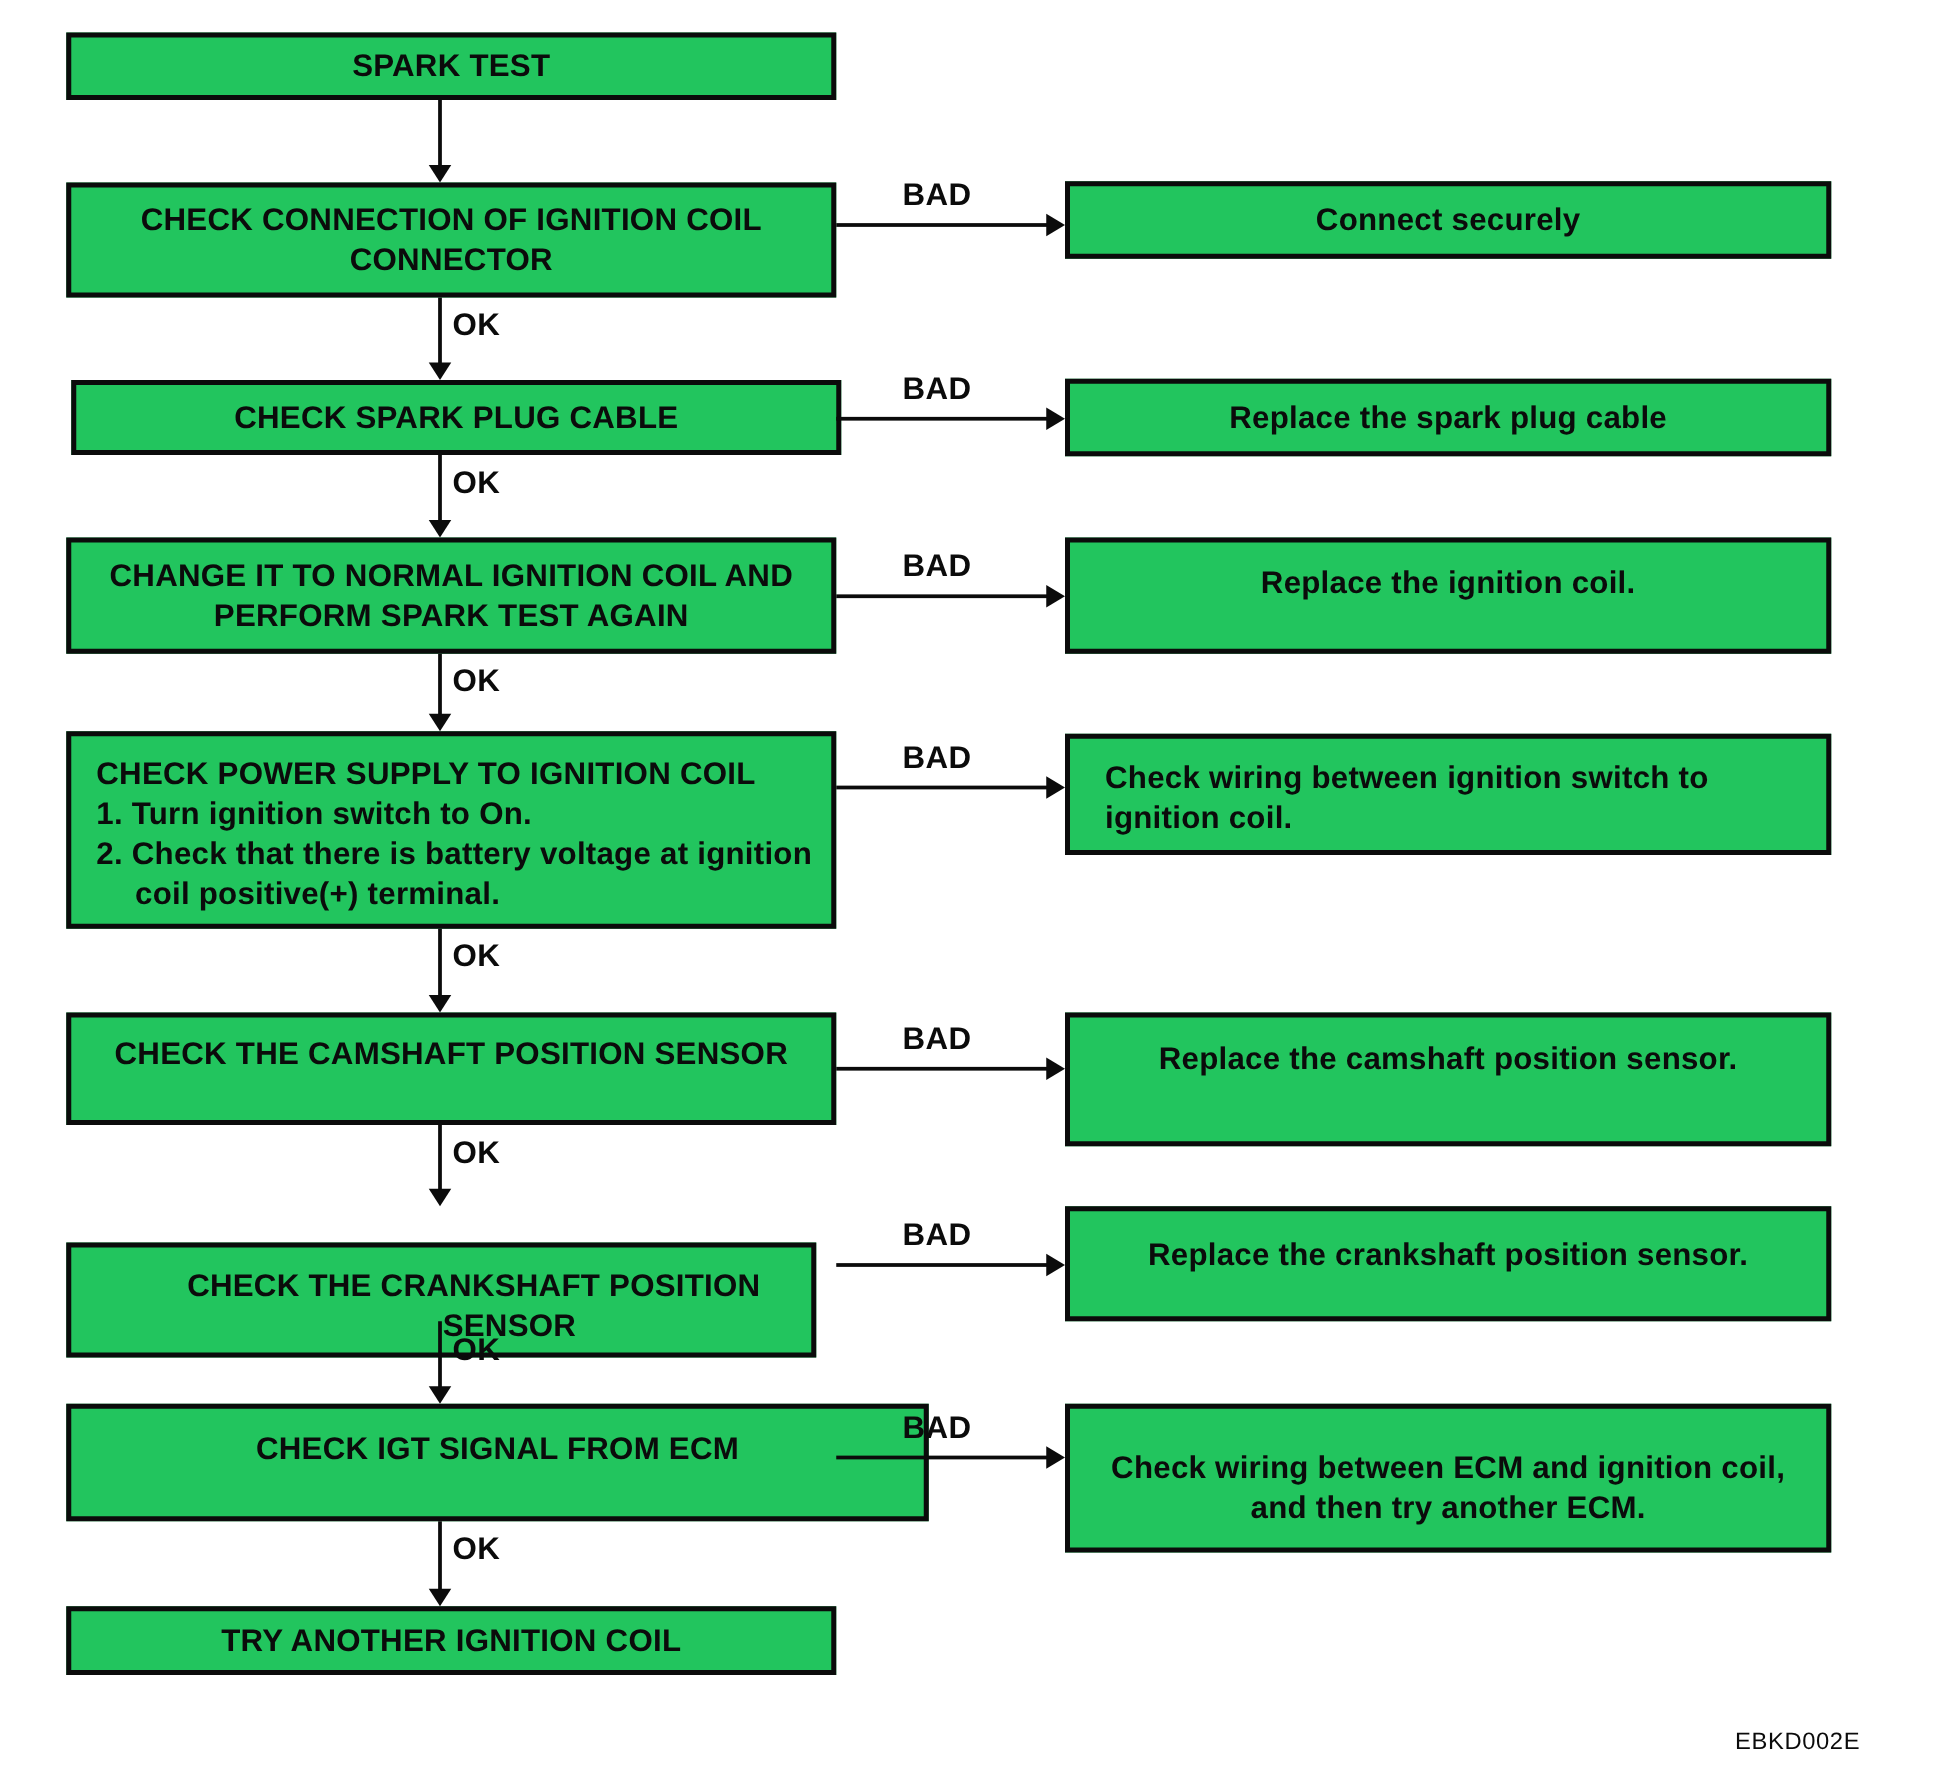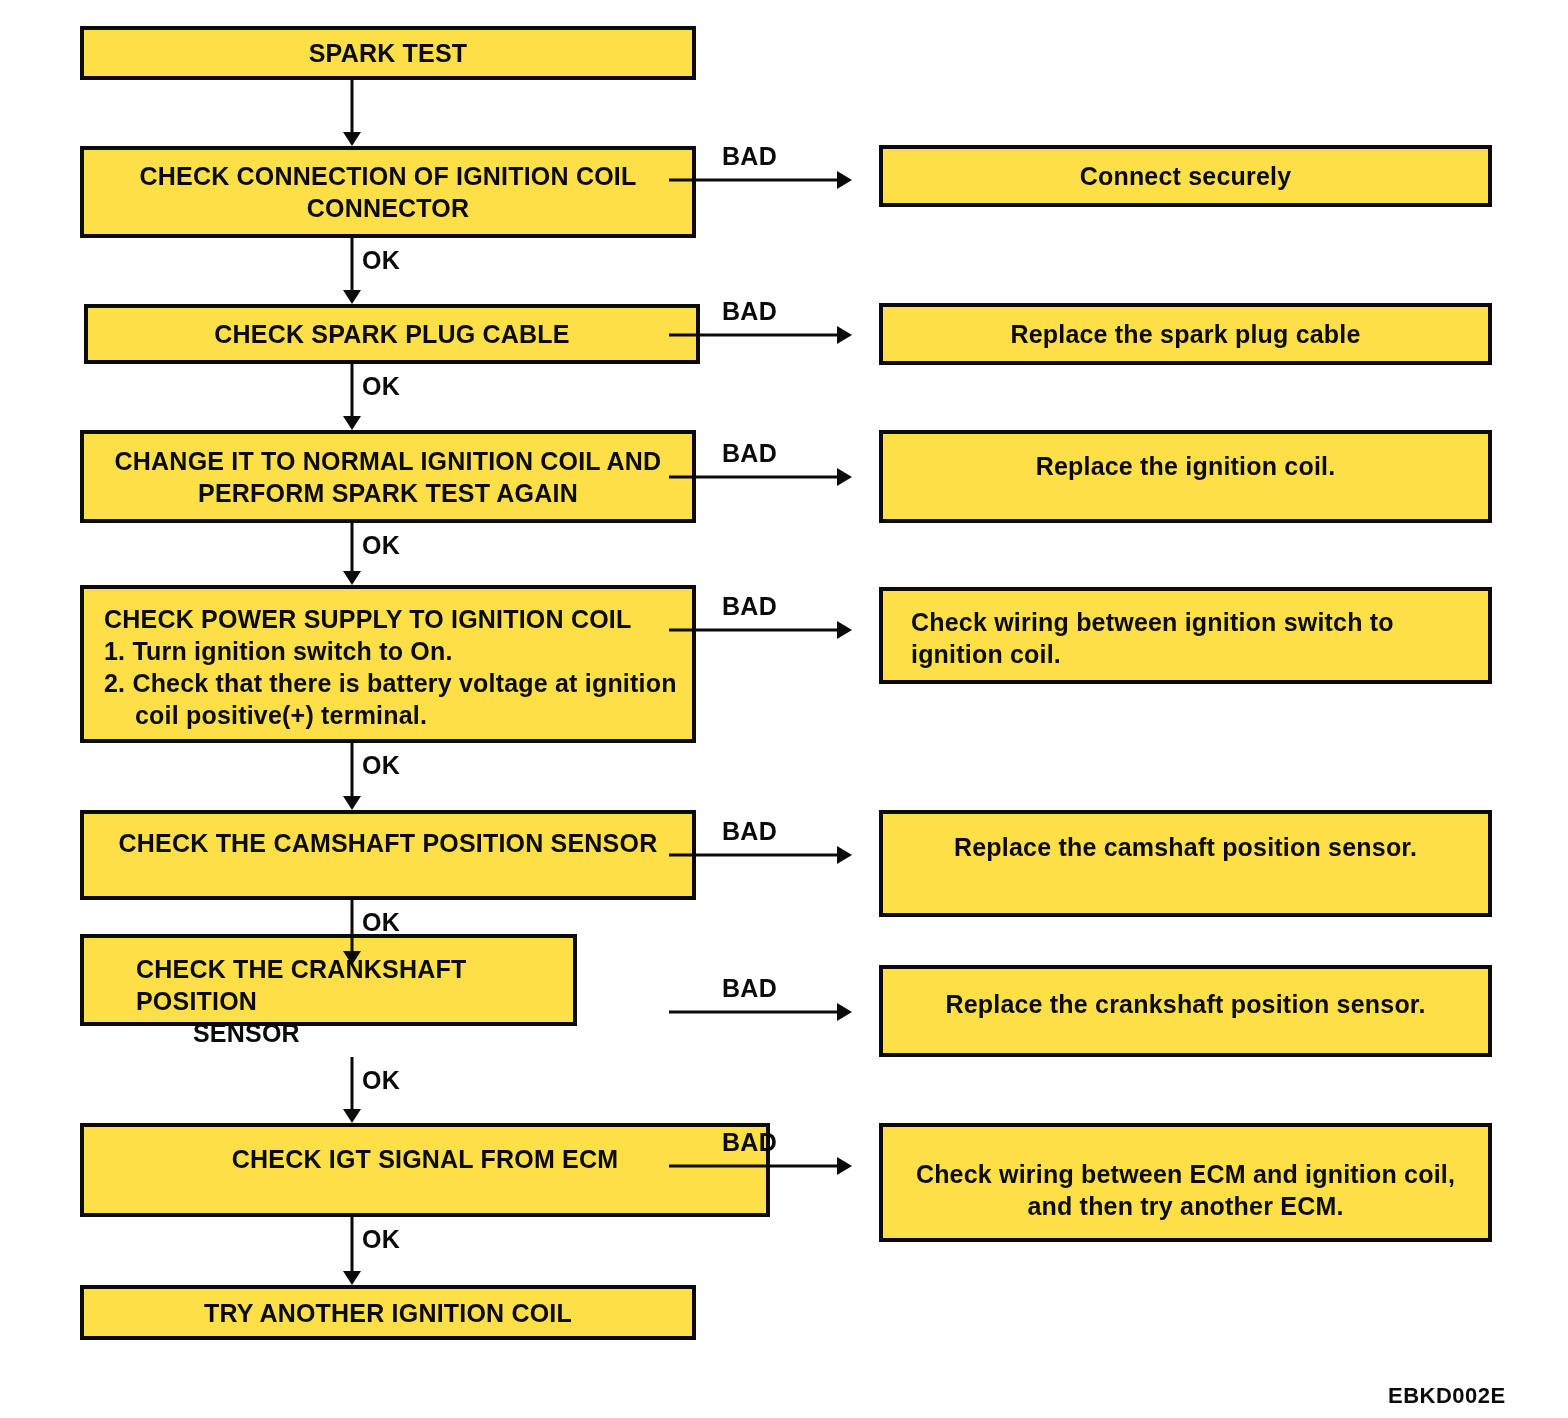--- a/index.html
+++ b/index.html
@@ -8,31 +8,30 @@
     width: 1568px;
     height: 1418px;
     background: #ffffff;
     font-family: "Liberation Sans", sans-serif;
     color: #0b0b0b;
   }
   .box {
     position: absolute;
     box-sizing: border-box;
     border: 4px solid #0b0b0b;
-    background: #fde047;
+    background: #22c55e;
     display: flex;
     flex-direction: column;
     justify-content: center;
     align-items: center;
     text-align: center;
     font-weight: 700;
     font-size: 25px;
     line-height: 32px;
     letter-spacing: 0.2px;
-    margin-left: 27px;
   }
   .box.vtop { justify-content: flex-start; }
   .box.hl { align-items: flex-start; text-align: left; }
   .bl { display: block; }
 
   
   .varrow { position: absolute; width: 18px; }
   .varrow::before {
     content: ""; position: absolute; left: 50%; transform: translateX(-50%);
     top: 0; bottom: 12px; width: 3px; background: #0b0b0b;
@@ -58,22 +57,22 @@
   }
 
   .tag {
     position: absolute;
     font-weight: 700;
     font-size: 25px;
     letter-spacing: 0.3px;
   }
   .figcode {
     position: absolute;
-    font-weight: 700;
-    font-size: 22px;
+    font-weight: 400;
+    font-size: 19px;
     letter-spacing: 0.5px;
   }
 </style>
 </head>
 <body>
 
 <div id="canvas">
 
   <div class="box" style="left:53px; top:26px; width:616px; height:54px;">
     <span class="bl">SPARK TEST</span>
@@ -97,21 +96,21 @@
     <span class="bl">CHECK POWER SUPPLY TO IGNITION COIL</span>
     <span class="bl">1. Turn ignition switch to On.</span>
     <span class="bl">2. Check that there is battery voltage at ignition</span>
     <span class="bl" style="margin-left:31px;">coil positive(+) terminal.</span>
   </div>
 
   <div class="box vtop" style="left:53px; top:810px; width:616px; height:90px; padding-top:13px;">
     <span class="bl">CHECK THE CAMSHAFT POSITION SENSOR</span>
   </div>
 
-  <div class="box vtop hl" style="left:53px; top:934px; width:497px; height:92px; padding:15px 0 0 52px;">
+  <div class="box vtop hl" style="left:53px; top:994px; width:600px; height:92px; padding:15px 0 0 52px;align-items:center;">
     <span class="bl">CHECK THE CRANKSHAFT POSITION</span>
     <span class="bl" style="margin-left:57px;">SENSOR</span>
   </div>
 
   <div class="box vtop" style="left:53px; top:1123px; width:690px; height:94px; padding-top:16px;">
     <span class="bl">CHECK IGT SIGNAL FROM ECM</span>
   </div>
 
   <div class="box" style="left:53px; top:1285px; width:616px; height:55px;">
     <span class="bl">TRY ANOTHER IGNITION COIL</span>

